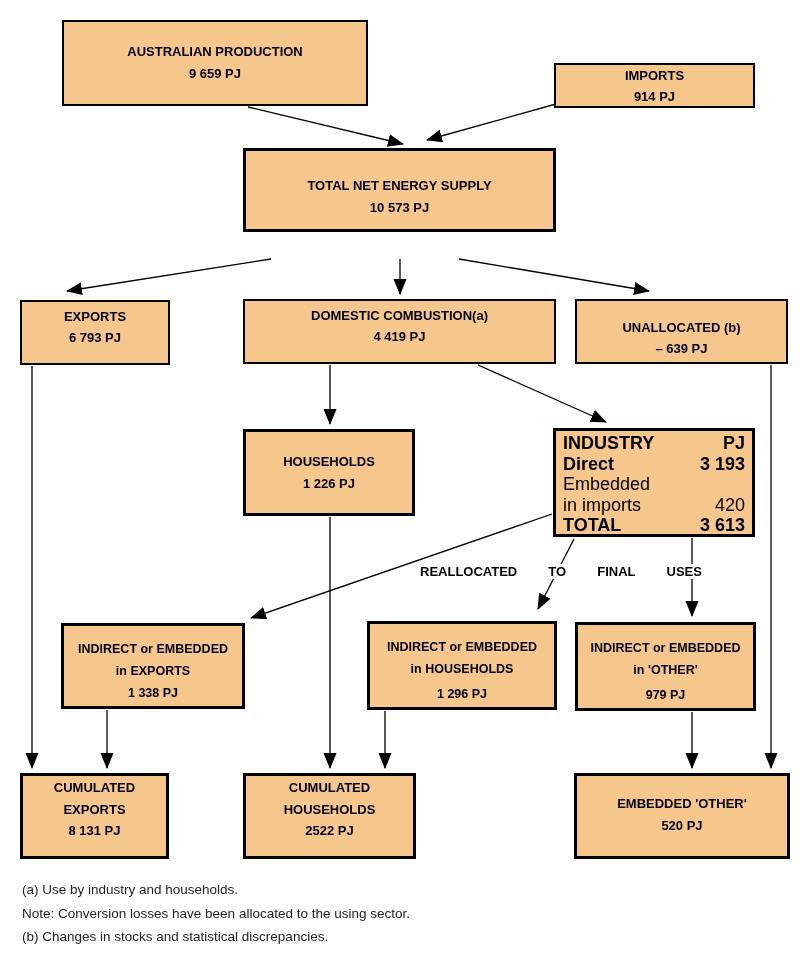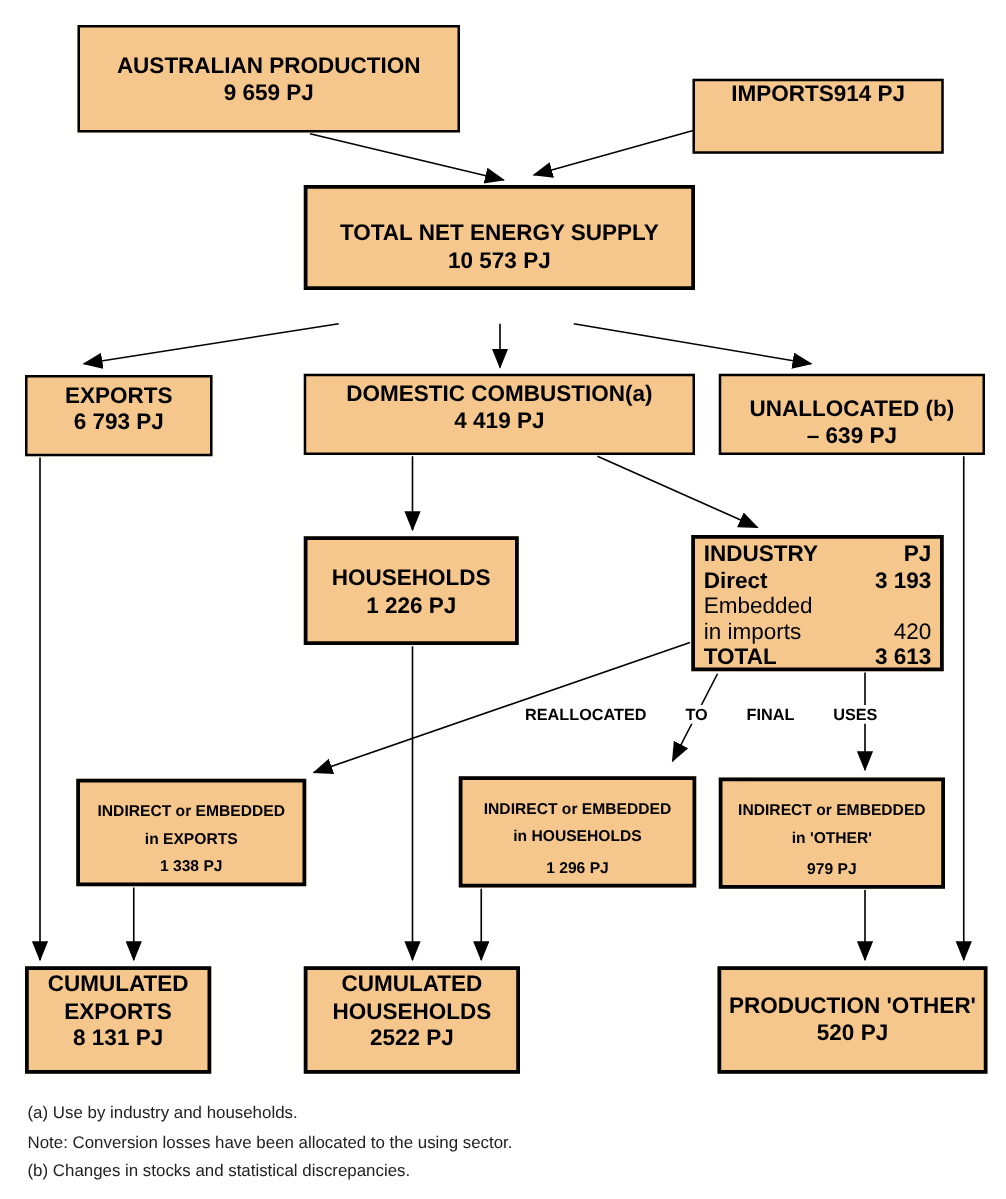--- a/index.html
+++ b/index.html
@@ -2,27 +2,27 @@
 <html><head>
 <meta charset="utf-8">
 <style>
   html,body{margin:0;padding:0;background:#fff;}
   body{font-family:"Liberation Sans","DejaVu Sans",sans-serif;}
   .canvas{position:relative;width:805px;height:959px;background:#fff;overflow:hidden;}
 
   .box{
     position:absolute;box-sizing:border-box;
     background:#F6C78D;border:2px solid #000;
-    color:#000;font-weight:bold;font-size:18px;line-height:22px;
+    color:#000;font-weight:bold;font-size:13px;line-height:22px;
     text-align:center;z-index:1;
   }
   .box .ln{display:block;}
 
   #n-ap{left:62px;top:20px;width:306px;height:86px;display:flex;flex-direction:column;justify-content:center;}
-  #n-imports{left:554px;top:63px;width:201px;height:60px;line-height:21px;display:flex;flex-direction:row;justify-content:center;}
+  #n-imports{left:554px;top:63px;width:201px;height:45px;line-height:21px;display:flex;flex-direction:column;justify-content:center;}
   #n-total{left:243px;top:148px;width:313px;height:84px;border-width:3px;padding-top:24px;}
   #n-exports{left:20px;top:300px;width:150px;height:65px;padding-top:4px;line-height:21px;}
   #n-domestic{left:243px;top:299px;width:313px;height:65px;padding-top:4px;line-height:21px;}
   #n-unallocated{left:575px;top:299px;width:213px;height:65px;padding-top:16px;line-height:21px;}
   #n-households{left:243px;top:429px;width:172px;height:87px;border-width:3px;display:flex;flex-direction:column;justify-content:center;}
   #n-industry{left:553px;top:428px;width:202px;height:109px;border-width:3px;padding:2px 7px 12px 7px;line-height:20.6px;font-size:18px;text-align:left;}
   .irow{display:flex;justify-content:space-between;}
   .irow .reg{font-weight:normal;}
 
   .indirect{border-width:3px;display:flex;flex-direction:column;justify-content:space-between;padding:12px 4px 2px 4px;font-size:12.5px;}
@@ -142,21 +142,21 @@
     <span class="ln">8 131 PJ</span>
   </div>
 
   <div class="box" id="n-cum-households">
     <span class="ln">CUMULATED</span>
     <span class="ln">HOUSEHOLDS</span>
     <span class="ln">2522 PJ</span>
   </div>
 
   <div class="box" id="n-cum-other">
-    <span class="ln">PRODUCTION 'OTHER'</span>
+    <span class="ln">EMBEDDED 'OTHER'</span>
     <span class="ln">520 PJ</span>
   </div>
 
   <svg id="connector-svg" width="805" height="959" viewBox="0 0 805 959">
     <defs>
       <marker id="ah" markerUnits="userSpaceOnUse" markerWidth="18" markerHeight="15" refX="15" refY="6.5" orient="auto">
         <path d="M0,0 L16,6.5 L0,13 Z" fill="#000"></path>
       </marker>
     </defs>
   <line x1="248" y1="107" x2="403" y2="144" marker-end="url(#ah)"></line>

